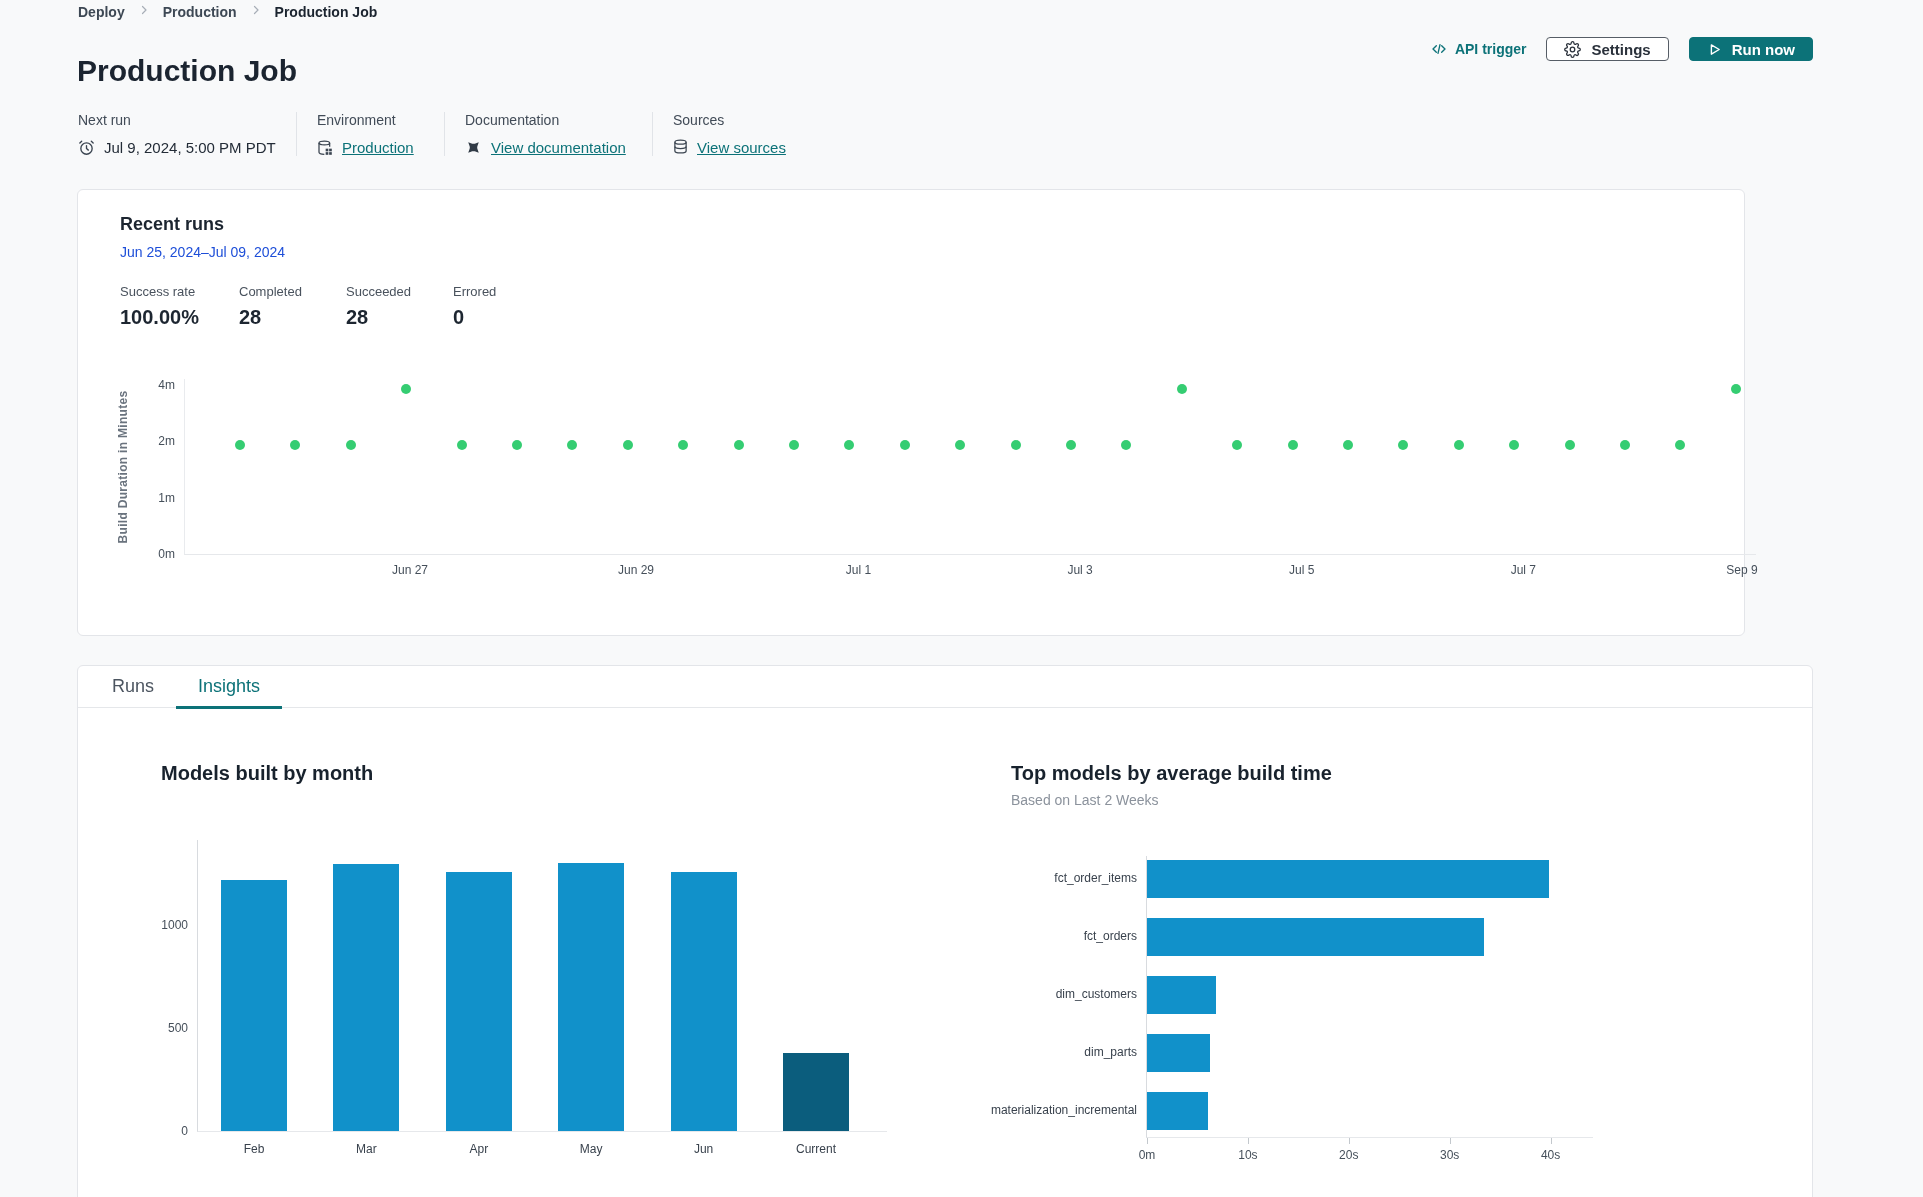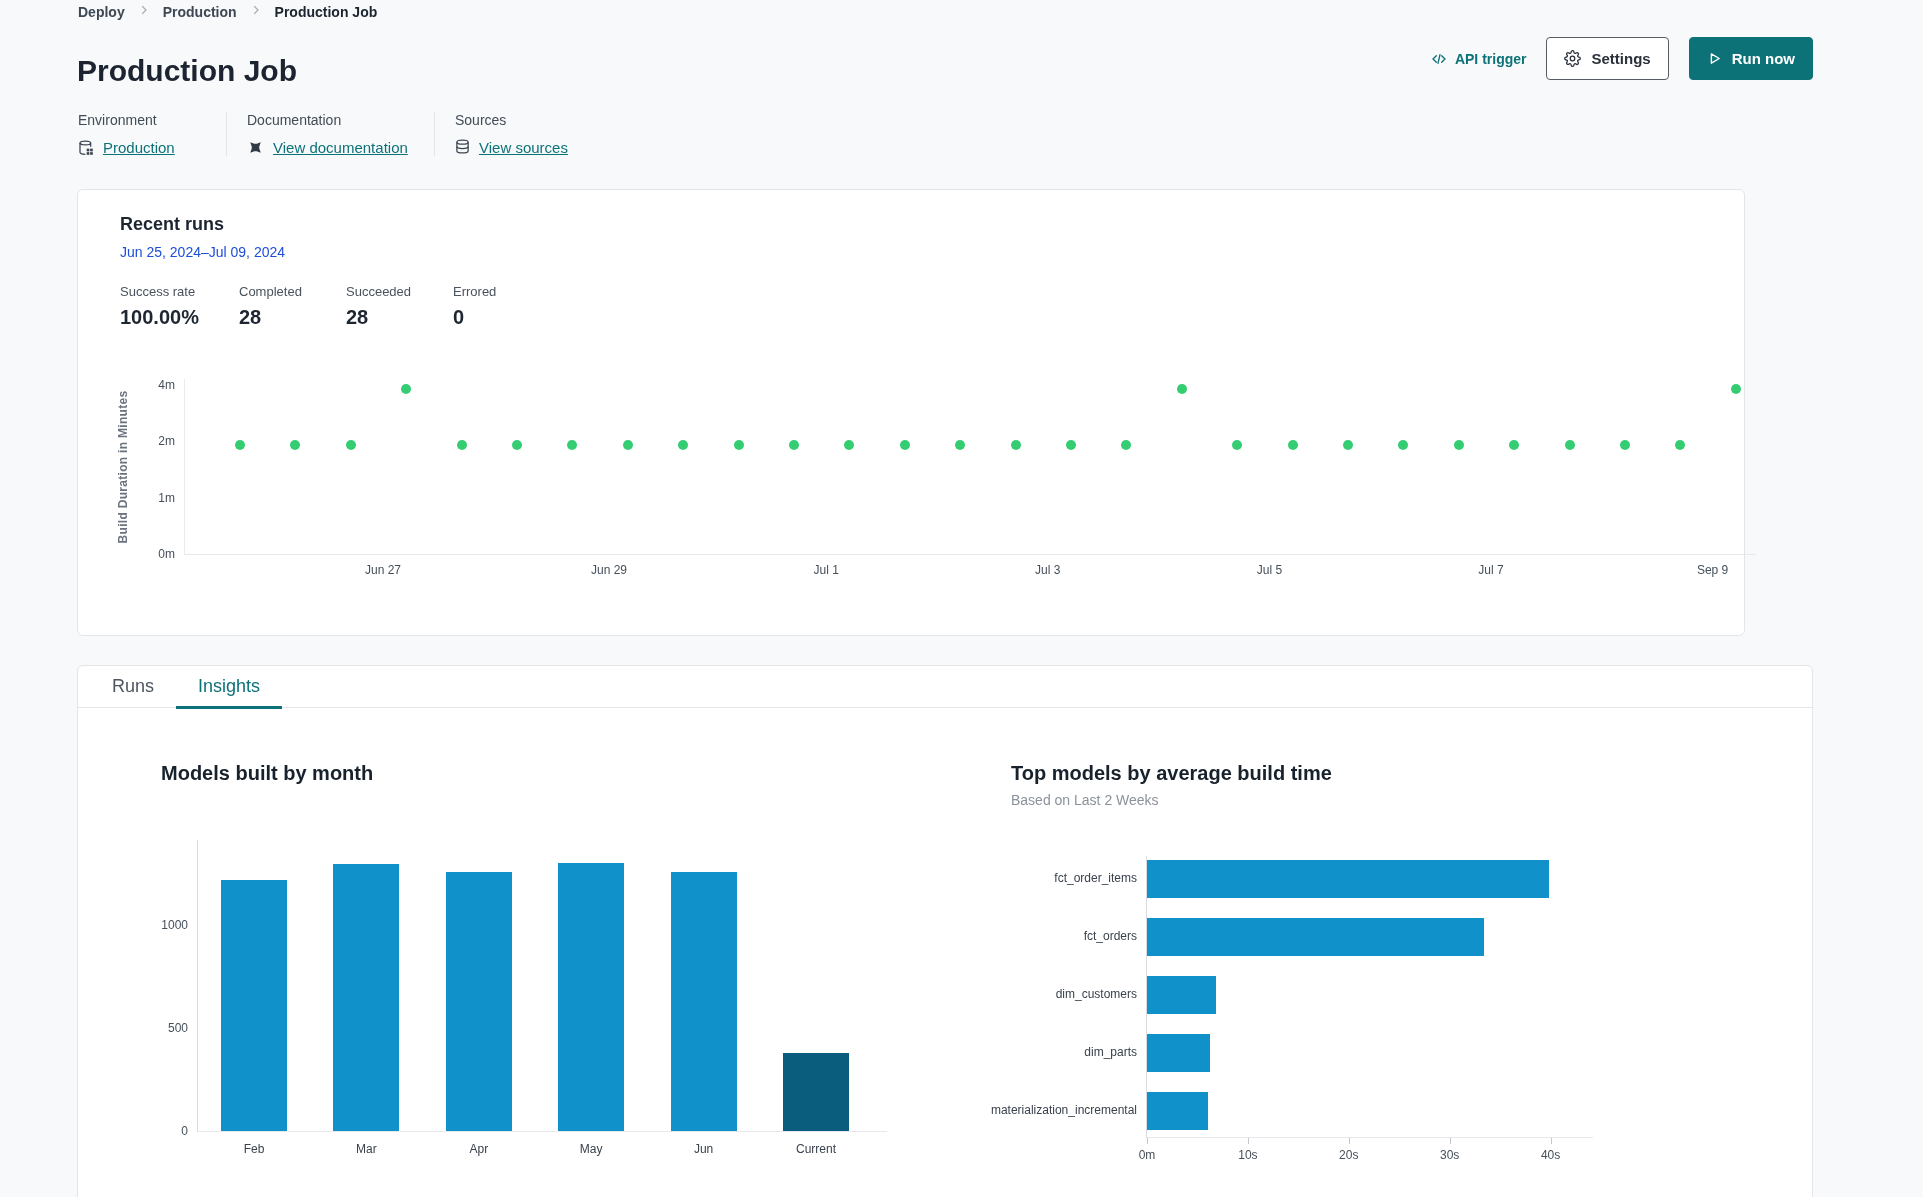--- a/index.html
+++ b/index.html
@@ -11,21 +11,21 @@
   }
   
   .breadcrumb { position:absolute; left:78px; top:4px; display:flex; align-items:flex-start; gap:13px;
     font-size:14px; font-weight:700; color:#3d4854; }
   .crumb { cursor:pointer; }
   .crumb-current { color:#1b242f; }
   .crumb-sep { display:flex; align-items:center; color:#a7aeb7; }
   .page-title { position:absolute; left:77px; top:34px; font-size:30px; font-weight:700; color:#1b2430; }
   .header-actions { position:absolute; top:37px; right:110px; display:flex; align-items:center; gap:20px; }
   .api-trigger { display:flex; align-items:center; gap:8px; color:#0c7278; font-size:14px; font-weight:700; cursor:pointer; }
-  .btn { display:flex; align-items:center; gap:10px; height:43px; padding:0 17px; border-radius:4px;
+  .btn { display:flex; align-items:center; gap:10px; height:24px; padding:0 17px; border-radius:4px;
     font-size:15px; font-weight:700; cursor:pointer; }
   .btn-settings { background:#fff; border:1px solid #565d66; color:#2a313b; }
   .btn-run { background:#0c7278; border:1px solid #0c7278; color:#fff; }
   
   .meta-row { position:absolute; left:78px; top:112px; display:flex; }
   .meta-section { padding-right:28px; }
   .meta-section + .meta-section { border-left:1px solid #e1e4e8; padding-left:20px; }
   .m1 { width:218px; } .m2 { width:148px; } .m3 { width:208px; }
   .meta-label { font-size:14px; color:#414b57; }
   .meta-value { margin-top:11px; display:flex; align-items:center; gap:9px; font-size:15px; color:#232c37; white-space:nowrap; }
@@ -38,21 +38,21 @@
   .stats-row { position:absolute; left:42px; top:94px; display:flex; }
   .stat1 { width:119px; } .stat2 { width:107px; } .stat3 { width:107px; }
   .stat-label { font-size:13px; color:#49525d; }
   .stat-value { margin-top:7px; font-size:20px; font-weight:700; color:#1d2631; }
   
   .scatter-ylabel { position:absolute; left:45px; top:277px; transform:translate(-50%,-50%) rotate(-90deg);
     font-size:12px; font-weight:700; color:#6a737e; white-space:nowrap; letter-spacing:.3px; }
   #scatter-plot { position:absolute; left:106px; top:189px; width:1572px; height:176px;
     border-left:1px solid #e9ebee; border-bottom:1px solid #e6e8eb; }
   .s-ytick { position:absolute; left:-54px; width:44px; text-align:right; font-size:12px; color:#454f5a; }
-  .s-xtick { position:absolute; top:184px; width:90px; margin-left:-45px; text-align:center; font-size:12px; color:#454f5a; }
+  .s-xtick { position:absolute; top:184px; width:90px; margin-left:-45px; text-align:right; font-size:12px; color:#454f5a; }
   .dot { position:absolute; width:10px; height:10px; border-radius:50%; cursor:pointer; }
   
   #tabs-card { left:77px; top:665px; width:1736px; height:560px; border-radius:6px 6px 0 0; }
   .tab-bar { position:relative; height:42px; border-bottom:1px solid #e5e7ea; display:flex; align-items:stretch; padding-left:12px; }
   .tab { position:relative; display:flex; align-items:center; padding:0 22px; font-size:18px; font-weight:400; color:#4c5560; cursor:pointer; }
   .tab.active { color:#0c7278; }
   .tab.active::after { content:""; position:absolute; left:0; right:0; bottom:-2px; height:3px; background:#0c7278; }
   .chart-title { position:absolute; font-size:20px; font-weight:700; color:#18222d; }
   .chart-subtitle { position:absolute; font-size:14px; color:#8b929c; }
   #monthly-title { left:83px; top:96px; }
@@ -116,20 +116,34 @@
     <span class="icon">
       <svg width="15" height="15" viewBox="0 0 24 24" fill="none" stroke="#ffffff" stroke-width="2.2" stroke-linejoin="round">
           <path d="M7 4.5l12.5 7.5L7 19.5z"></path>
         </svg>
     </span>
     <span>Run now</span>
   </button>
 </div>
 
 <div class="meta-row">
+  <div class="meta-section m1">
+    <div class="meta-label">Next run</div>
+    <div class="meta-value">
+      <span class="icon">
+        <svg width="17" height="17" viewBox="0 0 24 24" fill="none" stroke="#3a4450" stroke-width="1.9" stroke-linecap="round" stroke-linejoin="round">
+            <circle cx="12" cy="13.5" r="8"></circle>
+            <path d="M12 9.5v4l2.6 2.2"></path>
+            <path d="M5.2 3.2L2.6 5.6"></path>
+            <path d="M18.8 3.2l2.6 2.4"></path>
+          </svg>
+      </span>
+      <span>Jul 9, 2024, 5:00 PM PDT</span>
+    </div>
+  </div>
   <div class="meta-section m2">
     <div class="meta-label">Environment</div>
     <div class="meta-value">
       <span class="icon">
         <svg width="16" height="16" viewBox="0 0 24 24" fill="none" stroke="#3a4450" stroke-width="1.9">
             <ellipse cx="11" cy="4.5" rx="8" ry="2.8"></ellipse>
             <path d="M3 4.5v14c0 1.6 3.6 2.9 8 2.9"></path>
             <path d="M19 4.5v5.5"></path>
             <rect x="13" y="13" width="4" height="4" fill="#3a4450" stroke="none"></rect>
             <rect x="18.2" y="13" width="4" height="4" fill="#3a4450" stroke="none"></rect>

